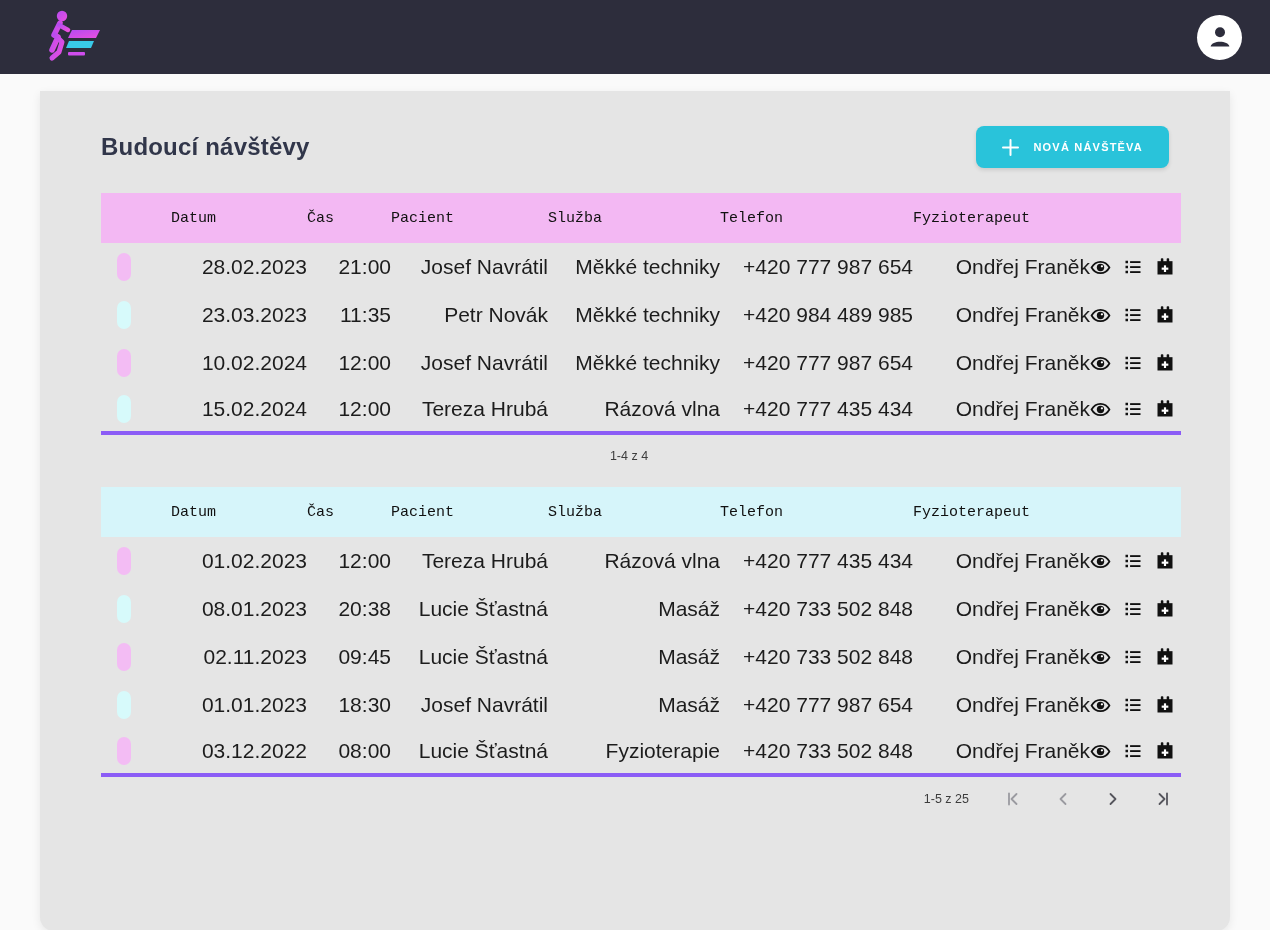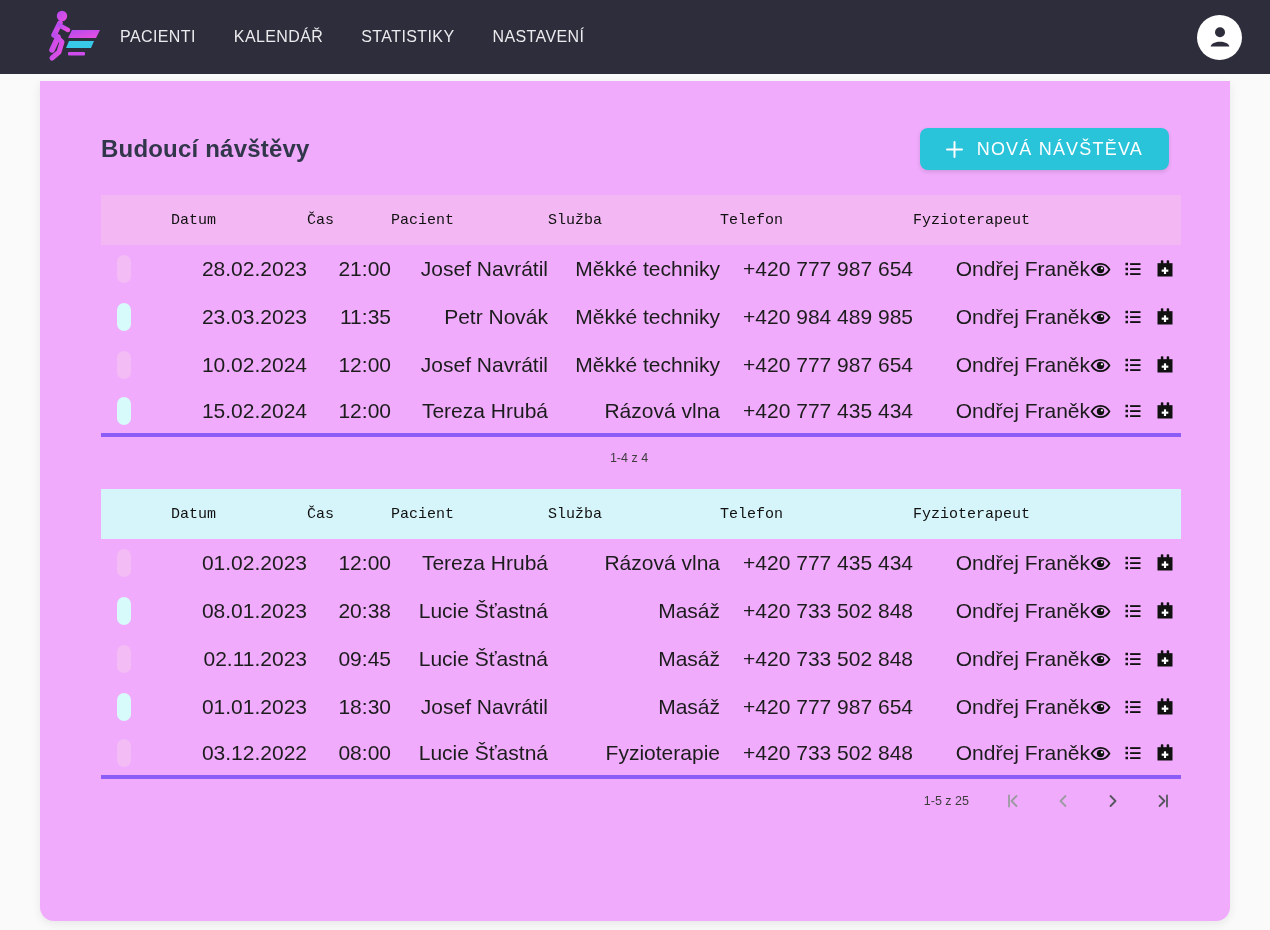--- a/index.html
+++ b/index.html
@@ -23,35 +23,35 @@
     letter-spacing:.4px; font-weight:400; cursor:pointer;
   }
   .nav-spacer { flex:1; }
   .avatar-btn {
     width:45px; height:45px; border-radius:50%; background:#ffffff;
     border:none; display:flex; align-items:center; justify-content:center;
     cursor:pointer; flex:0 0 auto;
   }
   
   .card {
-    width:1190px; margin:7px auto; background:#f0abfc;
+    width:1190px; margin:17px auto; background:#e5e5e5;
     min-height:840px; border-radius:0 0 14px 14px;
     box-shadow:0 3px 10px rgba(0,0,0,.08);
-    padding:14px 61px 40px 61px;
+    padding:2px 61px 40px 61px;
   }
   .section-head {
     margin-top:32px; display:flex; align-items:center; justify-content:space-between;
     min-height:44px;
   }
   .section-title {
     font-size:24px; font-weight:700; color:#31364a; letter-spacing:.2px;
   }
   .btn-new {
     background:#29c3da; color:#ffffff; border:none; border-radius:8px;
-    height:42px; padding:0 26px; font-size:18px; font-weight:400;
+    height:42px; padding:0 26px; font-size:11px; font-weight:700;
     letter-spacing:1.2px; display:flex; align-items:center; gap:14px;
     cursor:pointer; font-family:"Liberation Sans", sans-serif;
     box-shadow:0 2px 4px rgba(0,0,0,.12);
   }
   .btn-new svg { display:block; }
   
   .visits-table { margin-top:24px; width:1080px; }
   .tr {
     display:grid;
     grid-template-columns:70px 136px 84px 157px 172px 193px 177px 1fr;
@@ -102,26 +102,20 @@
       </defs>
       <circle cx="24" cy="8" r="5.2" fill="url(#lgm)"></circle>
       <path d="M22 15 L16 27 L20 29 L14 42" stroke="url(#lgm)" stroke-width="5.5" fill="none" stroke-linecap="round" stroke-linejoin="round"></path>
       <path d="M21 17 L30 22" stroke="url(#lgm)" stroke-width="4.5" fill="none" stroke-linecap="round"></path>
       <path d="M17 27 L24 34 L21 44 L14 50" stroke="url(#lgm)" stroke-width="5" fill="none" stroke-linecap="round" stroke-linejoin="round"></path>
       <path d="M34 22 L62 22 L58 30 L30 30 Z" fill="url(#lgm)"></path>
       <path d="M31 33 L56 33 L53 40 L28 40 Z" fill="#39c9e8"></path>
       <rect x="30" y="44" width="17" height="3.5" rx="1" fill="#cf4ded"></rect>
     </svg>
   </span>
-  <div class="nav-menu">
-    <a class="nav-link">PACIENTI</a>
-    <a class="nav-link">KALENDÁŘ</a>
-    <a class="nav-link">STATISTIKY</a>
-    <a class="nav-link">NASTAVENÍ</a>
-  </div>
   <div class="nav-spacer"></div>
   <button class="avatar-btn">
     <svg width="30" height="30" viewBox="0 0 24 24">
       <circle cx="12" cy="8.2" r="4" fill="#2d2d3c"></circle>
       <path d="M4.5 19.5 C5.5 14.5 18.5 14.5 19.5 19.5 Z" fill="#2d2d3c"></path>
     </svg>
   </button>
 </nav>
 
 <main class="card">

